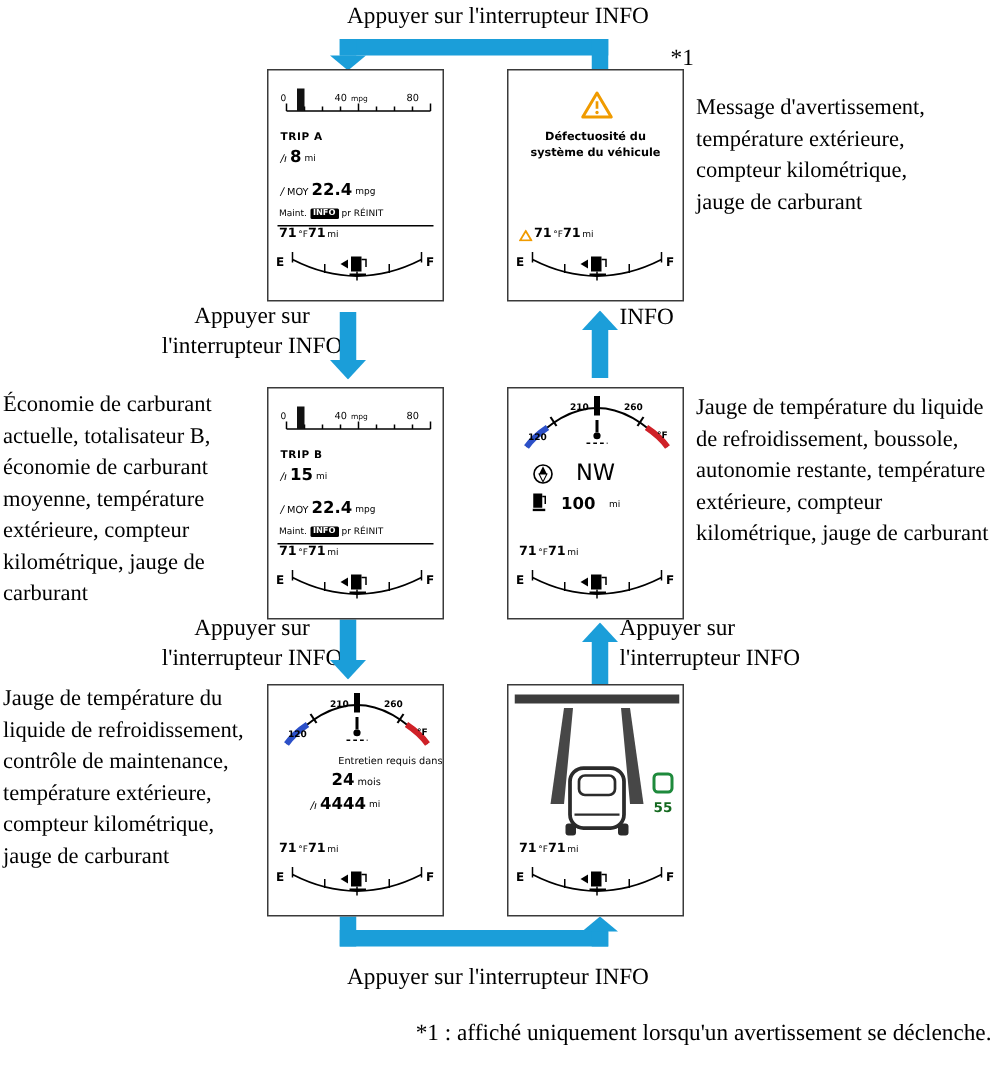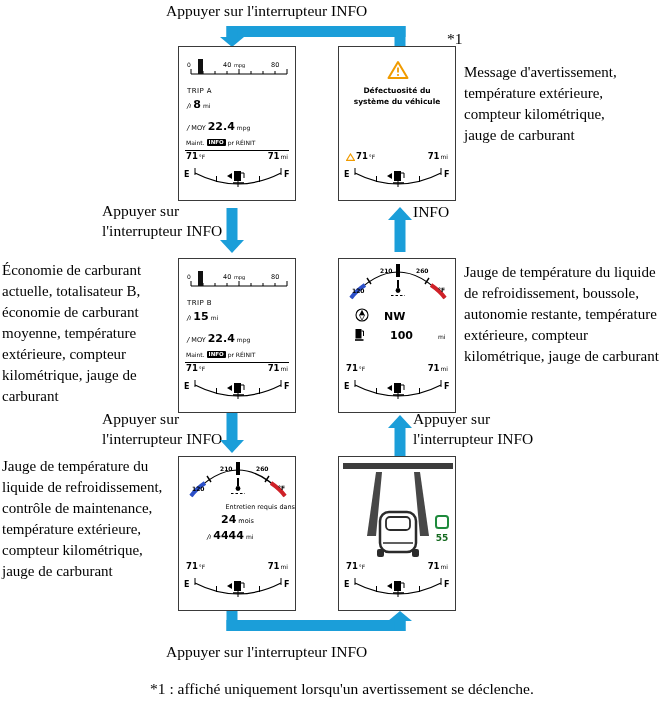--- a/index.html
+++ b/index.html
@@ -2,42 +2,42 @@
 <html><head>
 <meta charset="utf-8">
 <style>
   *{margin:0;padding:0;box-sizing:border-box}
   html,body{background:#fff}
   .canvas{position:relative;width:664px;height:712px;background:#fff;
           font-family:"Liberation Serif",serif;color:#000;overflow:hidden}
   .abs{position:absolute}
   .desc{position:absolute;font-size:15px;line-height:21px}
   .lbl{position:absolute;font-size:15.5px;line-height:20px}
-  .center{}
-  .rightalign{}
+  .center{text-align:center}
+  .rightalign{text-align:right}
   .arrow{position:absolute;z-index:1}
   .arrfill{fill:#1b9ed9}
   .screen{position:absolute;width:118px;height:155px;border:1px solid #3a3a3a;background:#fff;z-index:2;
           font-family:"DejaVu Sans",sans-serif}
   .row{display:flex;align-items:flex-end;gap:2px;white-space:nowrap}
-  .triplabel{font-size:7px;font-weight:400;letter-spacing:.4px}
+  .triplabel{font-size:7px;font-weight:700;letter-spacing:.4px}
   .bignum{font-size:11px;font-weight:700;line-height:1}
   .u{font-size:6px;line-height:1.1}
   .u65{font-size:6.5px;line-height:1.1}
   .slabel{font-size:6.5px;font-weight:400;line-height:1.1}
   .dicon{font-size:7px;font-style:italic;line-height:1}
   .resetrow{font-size:6px;display:flex;gap:2px;align-items:center;white-space:nowrap}
   .badge{background:#000;color:#fff;font-size:5.5px;font-weight:700;padding:0 2px;border-radius:1px;line-height:7px}
   .sep{left:6px;right:6px;top:103px;border-top:1px solid #000}
-  .envrow{left:7px;right:7px;top:105px;display:flex;justify-content:space-between;align-items:flex-end}
+  .envrow{left:7px;right:7px;top:105px;display:flex;align-items:flex-end}
   .grp{display:inline-flex;align-items:flex-end;gap:1px}
   .envv{font-size:8.5px;font-weight:700;line-height:1}
   .warnmsg{text-align:center;font-size:7.5px;font-weight:700;line-height:10.5px}
   .maintlabel{left:0;right:0;text-align:right;font-size:6.5px;}
-  .heading{font-size:11px;font-weight:700;line-height:1}
+  .heading{font-size:15px;font-weight:400;line-height:1}
   .ln{stroke:#000;stroke-width:1}
   .ln12{stroke:#000;stroke-width:1.2;fill:none}
   .s5{font-size:5px}
   .s6{font-size:6px}
   .s65{font-size:6.5px}
   .s6b{font-size:6px;font-weight:700}
   .s8b{font-size:8px;font-weight:700}
 </style>
 </head>
 <body>
@@ -287,21 +287,21 @@
       <text class="s6b" x="95" y="28">°F</text>
     </svg>
     <div class="abs row" style="left:16px;top:49px;gap:15px">
       <svg width="14" height="14" viewBox="0 0 14 14">
         <circle cx="7" cy="7" r="6" fill="#fff" stroke="#000" stroke-width="1.1"></circle>
         <polygon points="7,1.8 9.6,7 4.4,7" fill="#000"></polygon>
         <polygon points="4.4,7 9.6,7 7,12.2" fill="#fff" stroke="#000" stroke-width="0.7"></polygon>
       </svg>
       <span class="heading">NW</span>
     </div>
-    <div class="abs row" style="left:16px;top:69px;gap:25px">
+    <div class="abs row" style="left:16px;top:69px;gap:9px">
       <svg width="10" height="13" viewBox="0 0 10 13">
         <rect x="0.5" y="1" width="6" height="9.5" fill="#000"></rect>
         <path d="M 6.5 3 h 2 v 5" fill="none" stroke="#000" stroke-width="1"></path>
         <line x1="0" y1="12" x2="8.5" y2="12" stroke="#000" stroke-width="1.6"></line>
       </svg>
       <span class="bignum">100</span>
       <span class="u">mi</span>
     </div>
     <div class="abs envrow">
       <span class="grp">

